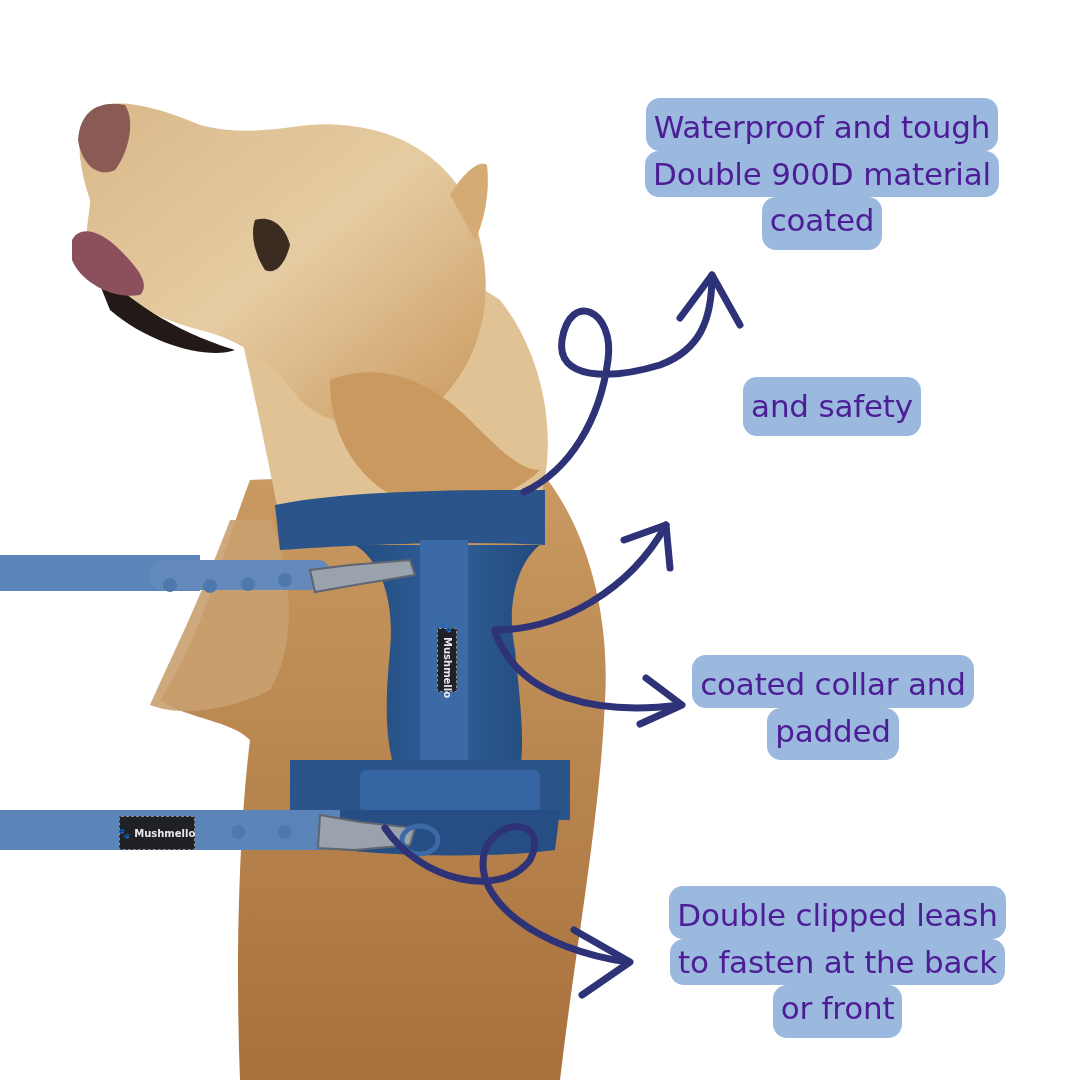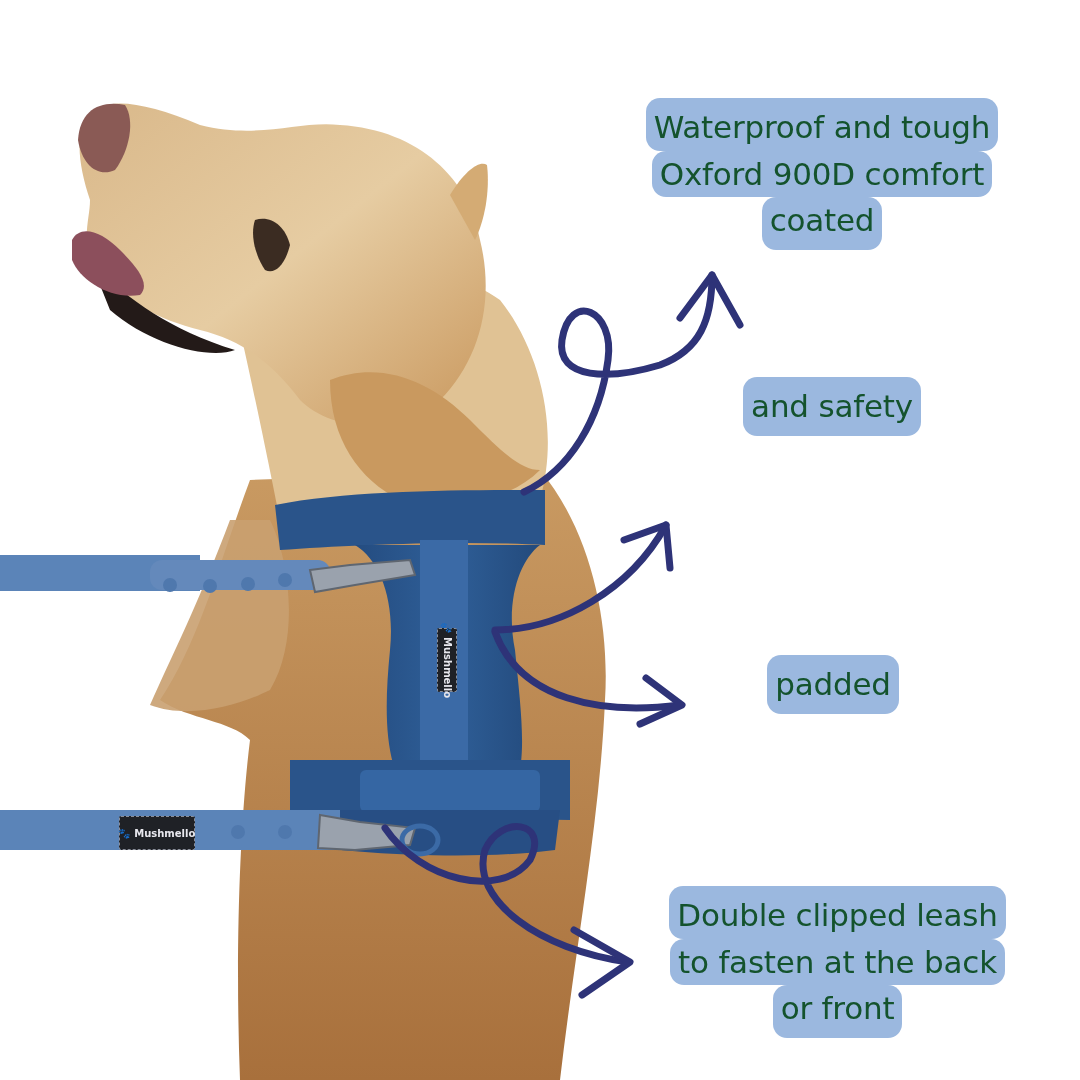--- a/index.html
+++ b/index.html
@@ -1,19 +1,19 @@
 <!DOCTYPE html>
 <html><head>
 <meta charset="utf-8">
 <style>
   html, body { margin: 0; padding: 0; background: #ffffff; }
   body { width: 1080px; height: 1080px; position: relative; overflow: hidden;
          font-family: "DejaVu Sans", "Liberation Sans", sans-serif; }
   .scene { position: absolute; left: 0; top: 0; width: 1080px; height: 1080px; }
-  .callout { position: absolute; color: #14532d; text-align: center;
+  .callout { position: absolute; color: #4c1d95; text-align: center;
              font-size: 31px; line-height: 46.5px; letter-spacing: -0.2px; }
   .callout .line { display: block; position: relative; margin: 0 auto; width: max-content;
                    background: #9bb8df; padding: 0 8px; border-radius: 14px; }
   .callout .line:first-child { padding-top: 6px; }
   .callout .line:last-child { padding-bottom: 6px; }
   .brand-tag { position: absolute; background: #1f2126; color: #e8e8ee;
                font-family: "DejaVu Sans", sans-serif; font-size: 10px; font-weight: bold;
                border: 1px dashed #8a8e99; border-radius: 2px;
                display: flex; align-items: center; justify-content: center; gap: 3px; }
   .brand-tag.vertical { writing-mode: vertical-rl; }
@@ -102,29 +102,30 @@
   <span>🐾</span>
   <span>Mushmello</span>
 </div>
 <div class="brand-tag" style="left:119px; top:816px; width:74px; height:32px;">
   <span>🐾</span>
   <span>Mushmello</span>
 </div>
 
 <div class="callout" style="left:622px; top:98px; width:400px;">
   <span class="line">Waterproof and tough</span>
-  <span class="line">Oxford 900D comfort</span>
+  <span class="line">Double 900D material</span>
   <span class="line">coated</span>
 </div>
 
 <div class="callout" style="left:642px; top:377px; width:380px;">
   <span class="line">and safety</span>
 </div>
 
 <div class="callout" style="left:668px; top:655px; width:330px;">
+  <span class="line">coated collar and</span>
   <span class="line">padded</span>
 </div>
 
 <div class="callout" style="left:645px; top:886px; width:385px;">
   <span class="line">Double clipped leash</span>
   <span class="line">to fasten at the back</span>
   <span class="line">or front</span>
 </div>
 
 </body></html>

